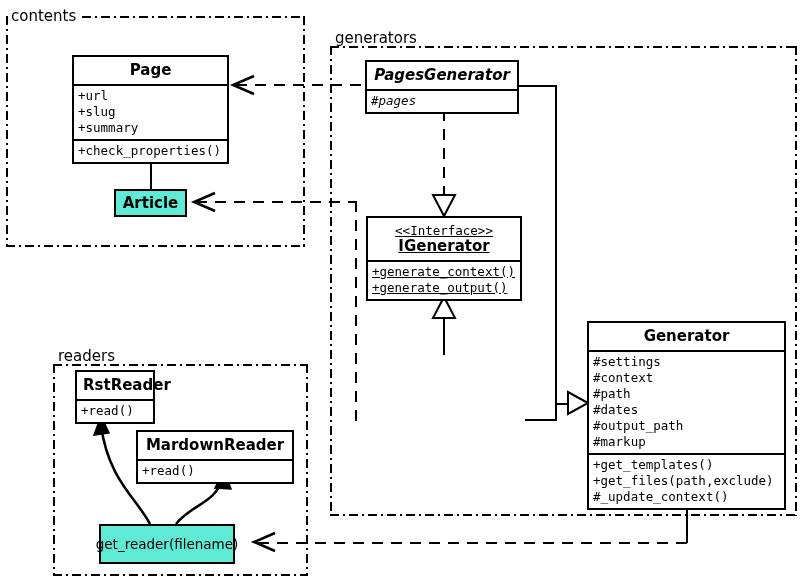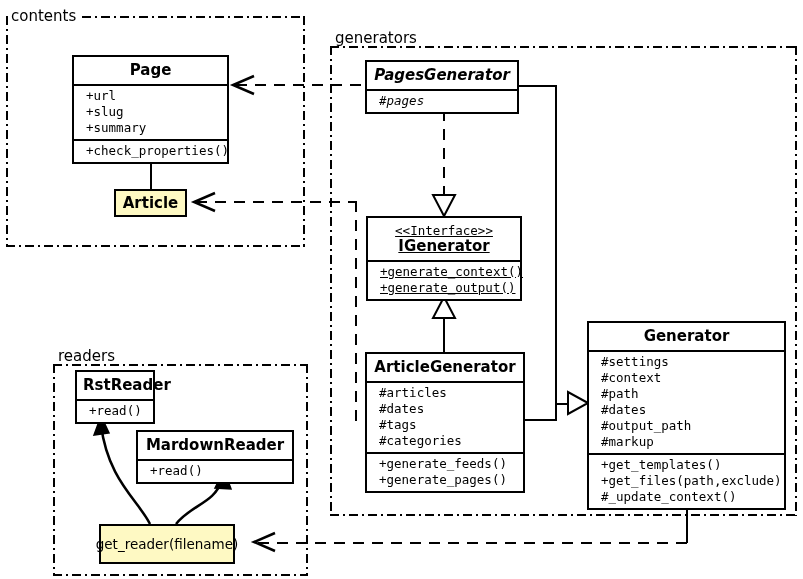--- a/index.html
+++ b/index.html
@@ -27,28 +27,28 @@
   }
   .cls .hdr{
     text-align:center;font-weight:bold;font-size:15px;color:#000;
     padding:5px 6px 5px;line-height:17px;
   }
   .cls .hdr .stereo{
     display:block;font-weight:normal;font-size:12.5px;
     font-family:"DejaVu Sans Mono", monospace;line-height:15px;
   }
   .cls .sect{
-    border-top:2px solid #000;padding:2px 12px 3px;
+    border-top:2px solid #000;padding:2px 4px 3px;
   }
   .cls .sect div{
     font-family:"DejaVu Sans Mono", monospace;font-size:12.5px;
     line-height:16px;color:#000;white-space:nowrap;
   }
   .plain{
-    position:absolute;border:2px solid #000;background:#fef9c3;box-sizing:border-box;
+    position:absolute;border:2px solid #000;background:#5eead4;box-sizing:border-box;
     display:flex;align-items:center;justify-content:center;
     font-size:13.5px;color:#000;
   }
   
   .ln{position:absolute;background:#000;}
   .hline{height:2px;}
   .vline{width:2px;}
   .dash-h{
     height:2px;background:repeating-linear-gradient(to right,#000 0 11px,transparent 11px 19px);
   }
@@ -142,33 +142,20 @@
     <div class="hdr">
       <span class="stereo">&lt;&lt;Interface&gt;&gt;</span>
       <span>IGenerator</span>
     </div>
     <div class="sect">
       <div>+generate_context()</div>
       <div>+generate_output()</div>
     </div>
   </div>
 
-  <div class="cls" style="left:365px;top:352px;width:160px;">
-    <div class="hdr">ArticleGenerator</div>
-    <div class="sect">
-      <div>#articles</div>
-      <div>#dates</div>
-      <div>#tags</div>
-      <div>#categories</div>
-    </div>
-    <div class="sect">
-      <div>+generate_feeds()</div>
-      <div>+generate_pages()</div>
-    </div>
-  </div>
 
   <div class="cls" style="left:587px;top:321px;width:199px;">
     <div class="hdr">Generator</div>
     <div class="sect">
       <div>#settings</div>
       <div>#context</div>
       <div>#path</div>
       <div>#dates</div>
       <div>#output_path</div>
       <div>#markup</div>

